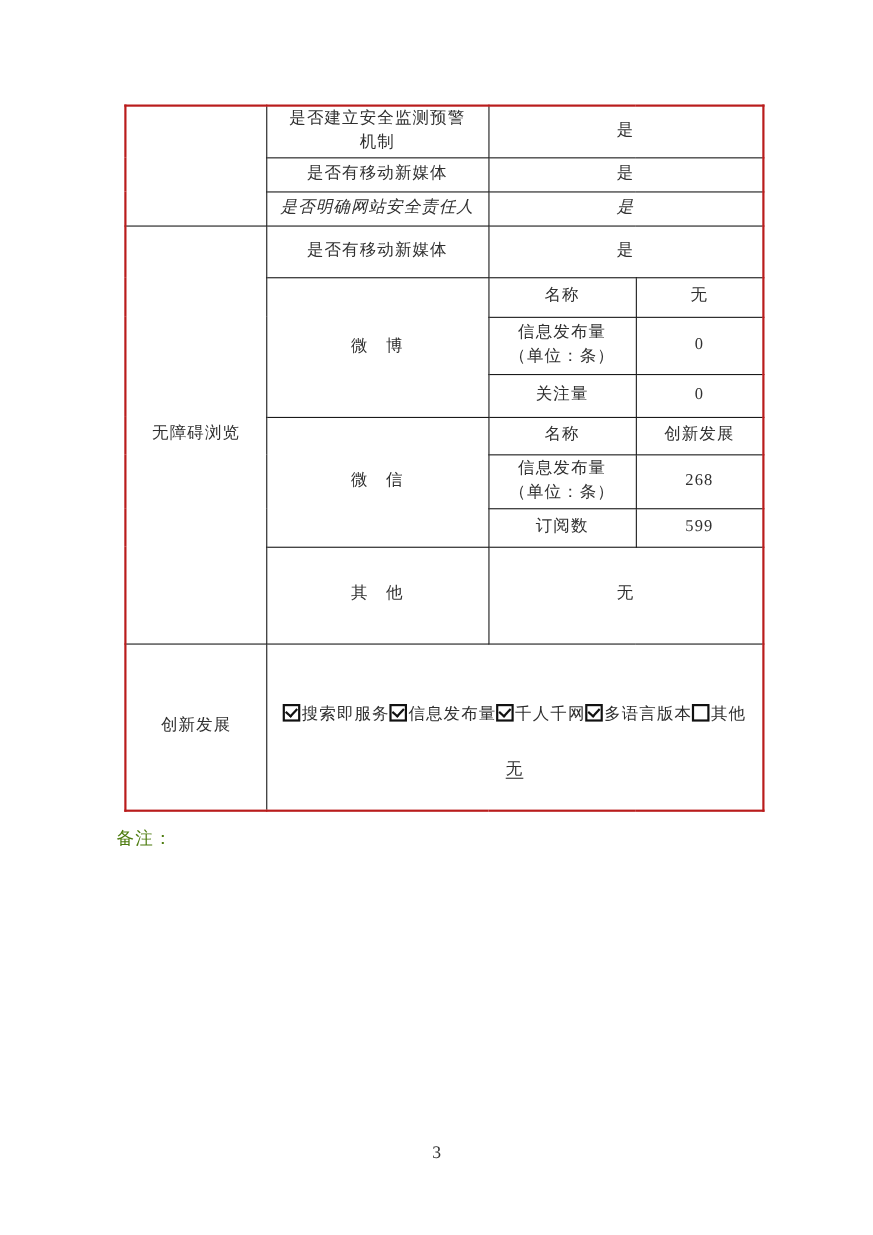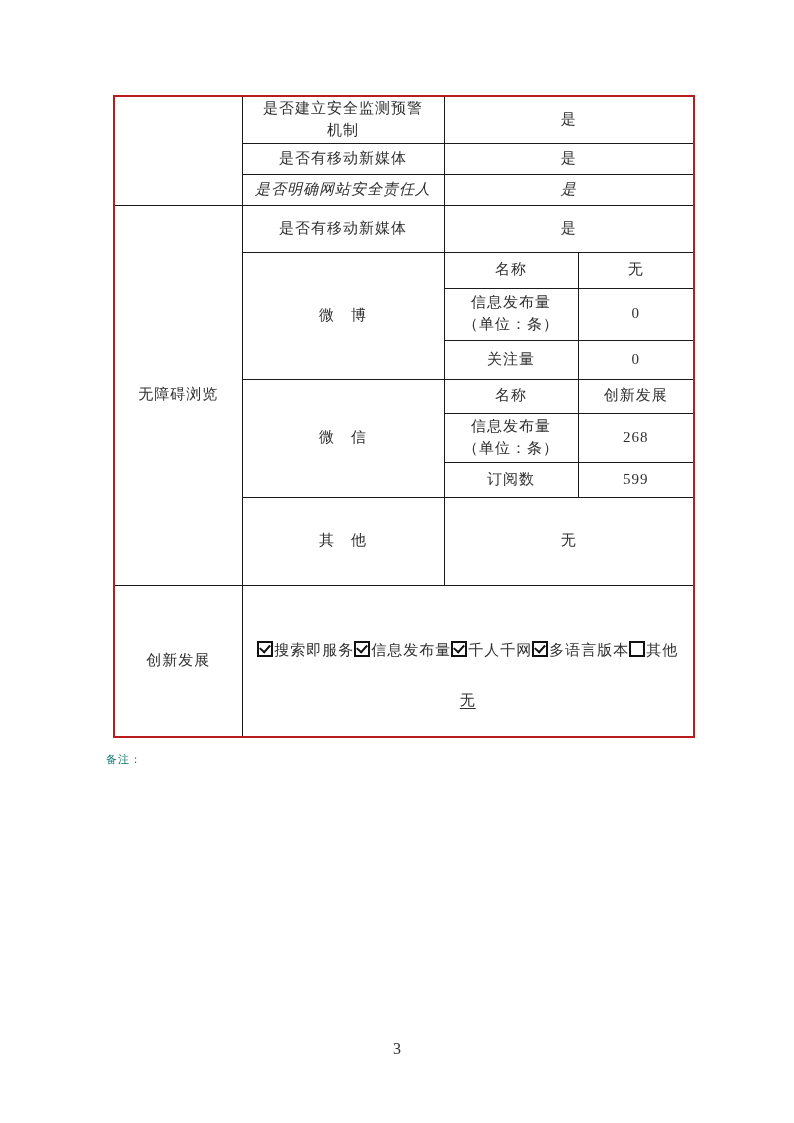--- a/index.html
+++ b/index.html
@@ -87,23 +87,23 @@
   }
   .innov-other-value {
     text-decoration: underline;
     text-underline-offset: 3px;
     line-height: 1.9;
   }
   .remark {
     position: absolute;
     left: 106px;
     top: 752px;
-    font-size: 11px;
+    font-size: 16px;
     letter-spacing: 1px;
-    color: #0f766e;
+    color: #4d7c0f;
   }
   .page-number {
     position: absolute;
     left: 0;
     top: 1040px;
     width: 100%;
     text-align: center;
     font-size: 16px;
     color: #303030;
   }

